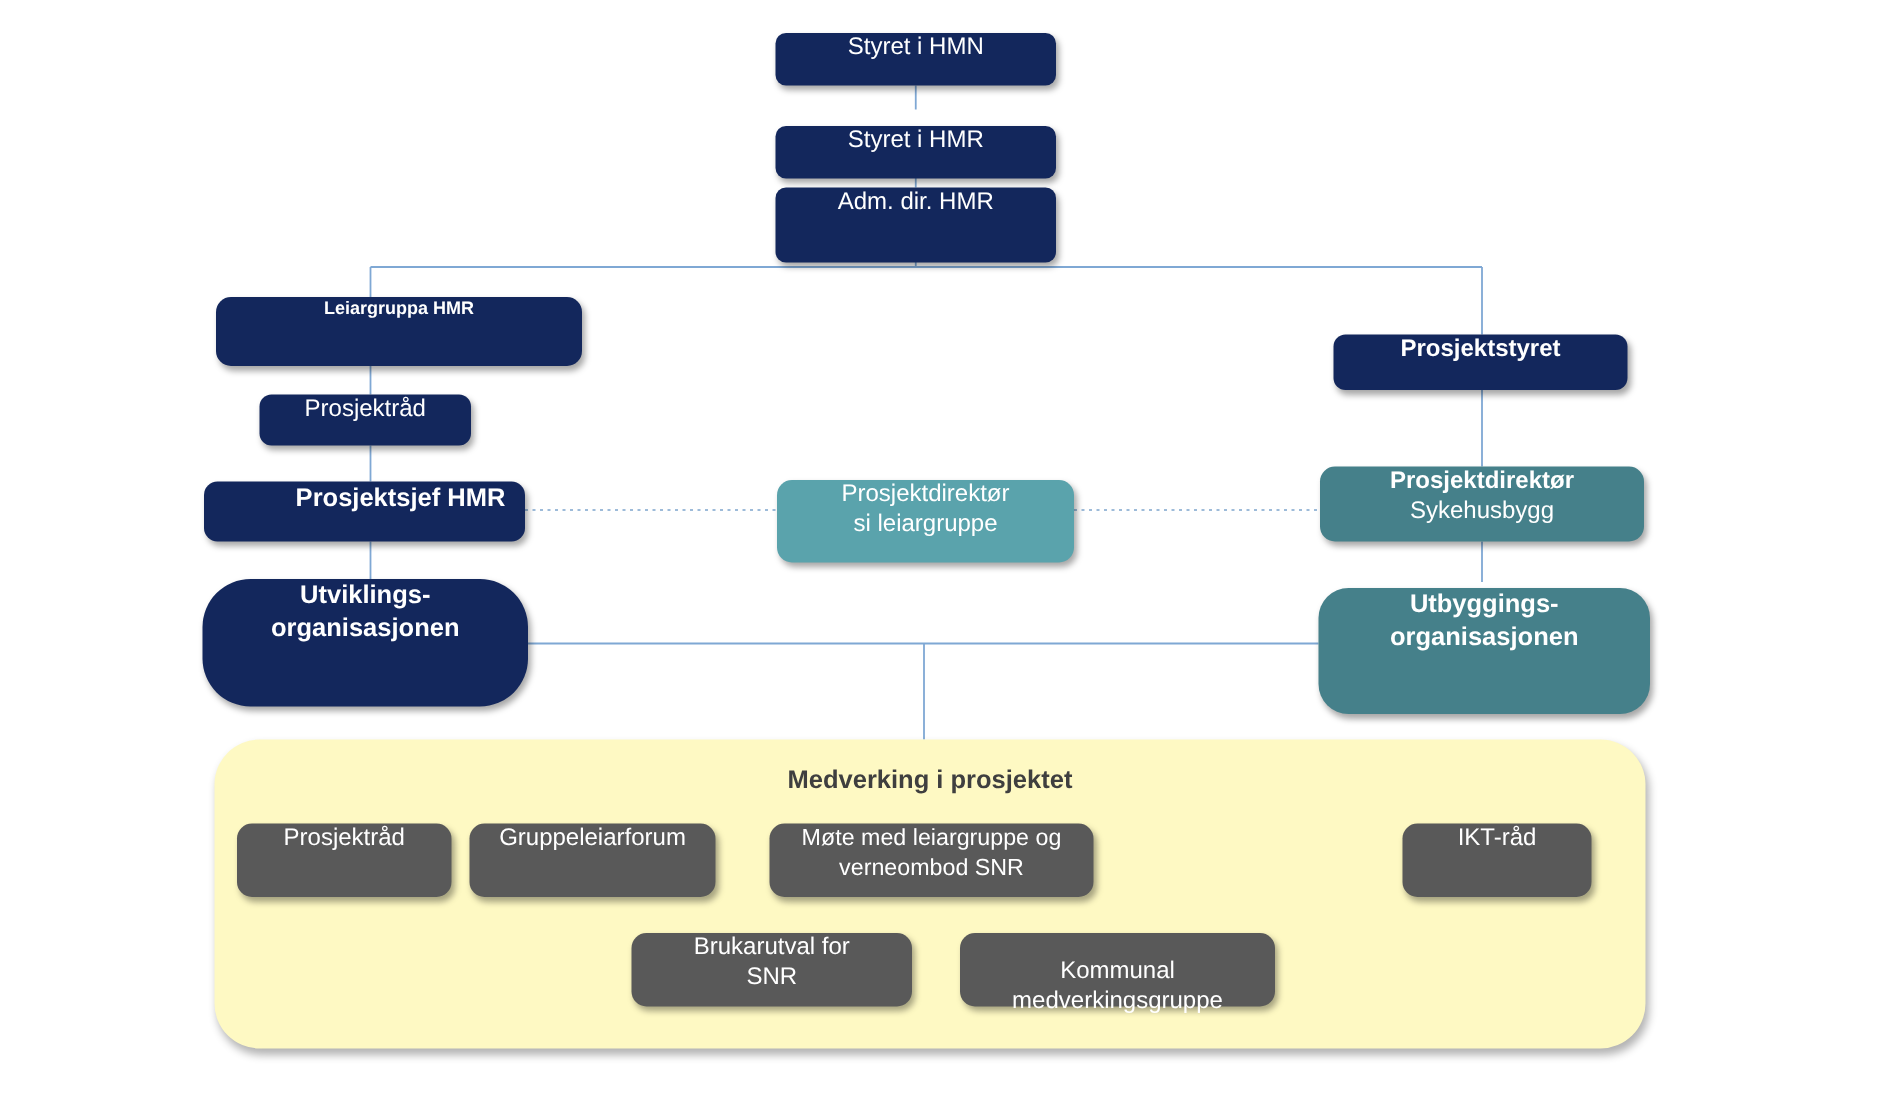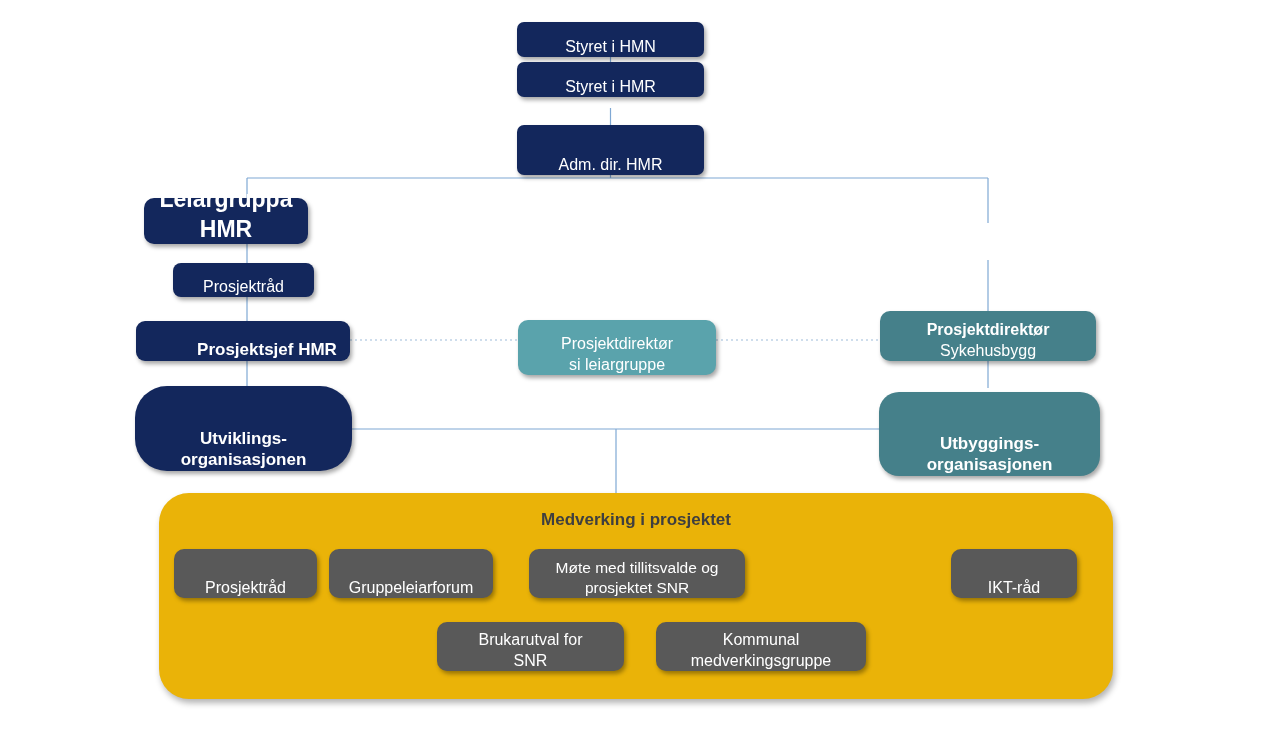--- a/index.html
+++ b/index.html
@@ -16,37 +16,36 @@
     left: 0; top: 0;
     width: 1264px; height: 740px;
     pointer-events: none;
   }
   .box {
     position: absolute;
     box-sizing: border-box;
     display: flex;
     flex-direction: column;
     align-items: center;
-    justify-content: flex-end;
+    justify-content: flex-start;
     text-align: center;
     color: #ffffff;
     line-height: 1.28;
     box-shadow: 2px 3px 4px rgba(0,0,0,0.35);
   }
   .navy { background: #13275C; }
   .teal { background: #5AA3AC; }
   .teal-dark { background: #45808A; }
   .gray { background: #595959; }
   .bold { font-weight: bold; }
   .container-box {
     position: absolute;
-    background: #eab308;
+    background: #fef9c3;
     border-radius: 30px;
     box-shadow: 2px 4px 6px rgba(0,0,0,0.30);
-    margin-left: 16px;
   }
   .container-title {
     position: absolute;
     left: 0; right: 0;
     top: 17px;
     text-align: center;
     font-weight: bold;
     font-size: 17px;
     color: #3F3F3F;
   }
@@ -77,72 +76,75 @@
     <line x1="350" y1="340" x2="518" y2="340" stroke="#9DBBD9" stroke-width="1.2" stroke-dasharray="2 3"></line>
     <line x1="716" y1="340" x2="880" y2="340" stroke="#9DBBD9" stroke-width="1.2" stroke-dasharray="2 3"></line>
 
     <line x1="352" y1="429" x2="879" y2="429" stroke="#7FA8D4" stroke-width="1.2"></line>
     <line x1="616" y1="429" x2="616" y2="493" stroke="#7FA8D4" stroke-width="1.2"></line>
   </svg>
 
   <div class="box navy" style="left:517px; top:22px; width:187px; height:35px; border-radius:7px; font-size:16px;">
     <span class="line">Styret i HMN</span>
   </div>
-  <div class="box navy" style="left:517px; top:62px; width:187px; height:35px; border-radius:7px; font-size:16px;">
+  <div class="box navy" style="left:517px; top:84px; width:187px; height:35px; border-radius:7px; font-size:16px;">
     <span class="line">Styret i HMR</span>
   </div>
   <div class="box navy" style="left:517px; top:125px; width:187px; height:50px; border-radius:7px; font-size:16px;">
     <span class="line">Adm. dir. HMR</span>
   </div>
 
-  <div class="box navy bold" style="left:144px; top:198px; width:164px; height:46px; border-radius:10px; font-size:23px;">
+  <div class="box navy bold" style="left:144px; top:198px; width:244px; height:46px; border-radius:10px; font-size:12px;">
     <span class="line">Leiargruppa HMR</span>
   </div>
   <div class="box navy" style="left:173px; top:263px; width:141px; height:34px; border-radius:8px; font-size:16px;">
     <span class="line">Prosjektråd</span>
   </div>
   <div class="box navy bold" style="left:136px; top:321px; width:214px; height:40px; border-radius:9px; font-size:17px;padding-left:48px;">
     <span class="line">Prosjektsjef HMR</span>
   </div>
   <div class="box navy bold" style="left:135px; top:386px; width:217px; height:85px; border-radius:32px; font-size:17px;">
     <span class="line">Utviklings-</span>
     <span class="line">organisasjonen</span>
   </div>
 
   <div class="box teal" style="left:518px; top:320px; width:198px; height:55px; border-radius:10px; font-size:16px;">
     <span class="line">Prosjektdirektør</span>
     <span class="line">si leiargruppe</span>
   </div>
 
+  <div class="box navy bold" style="left:889px; top:223px; width:196px; height:37px; border-radius:8px; font-size:16px;">
+    <span class="line">Prosjektstyret</span>
+  </div>
   <div class="box teal-dark" style="left:880px; top:311px; width:216px; height:50px; border-radius:10px; font-size:16px;">
     <span class="line bold">Prosjektdirektør</span>
     <span class="line">Sykehusbygg</span>
   </div>
   <div class="box teal-dark bold" style="left:879px; top:392px; width:221px; height:84px; border-radius:20px; font-size:17px;">
     <span class="line">Utbyggings-</span>
     <span class="line">organisasjonen</span>
   </div>
 
   <div class="container-box" style="left:143px; top:493px; width:954px; height:206px;">
     <div class="container-title">Medverking i prosjektet</div>
 
     <div class="box gray" style="left:15px; top:56px; width:143px; height:49px; border-radius:10px; font-size:16px;">
       <span class="line">Prosjektråd</span>
     </div>
     <div class="box gray" style="left:170px; top:56px; width:164px; height:49px; border-radius:10px; font-size:16px;">
       <span class="line">Gruppeleiarforum</span>
     </div>
     <div class="box gray" style="left:370px; top:56px; width:216px; height:49px; border-radius:10px; font-size:15.5px; padding:0 6px;">
-      <span class="line">Møte med tillitsvalde og prosjektet SNR</span>
+      <span class="line">Møte med leiargruppe og verneombod SNR</span>
     </div>
     <div class="box gray" style="left:792px; top:56px; width:126px; height:49px; border-radius:10px; font-size:16px;">
       <span class="line">IKT-råd</span>
     </div>
 
     <div class="box gray" style="left:278px; top:129px; width:187px; height:49px; border-radius:10px; font-size:16px; padding:0 30px;">
       <span class="line">Brukarutval for SNR</span>
     </div>
-    <div class="box gray" style="left:497px; top:129px; width:210px; height:49px; border-radius:10px; font-size:16px; padding:0 12px;">
+    <div class="box gray" style="left:497px; top:129px; width:210px; height:49px; border-radius:10px; font-size:16px; padding:16px 12px;">
       <span class="line">Kommunal medverkingsgruppe</span>
     </div>
   </div>
 
 </div>
 
 </body></html>

